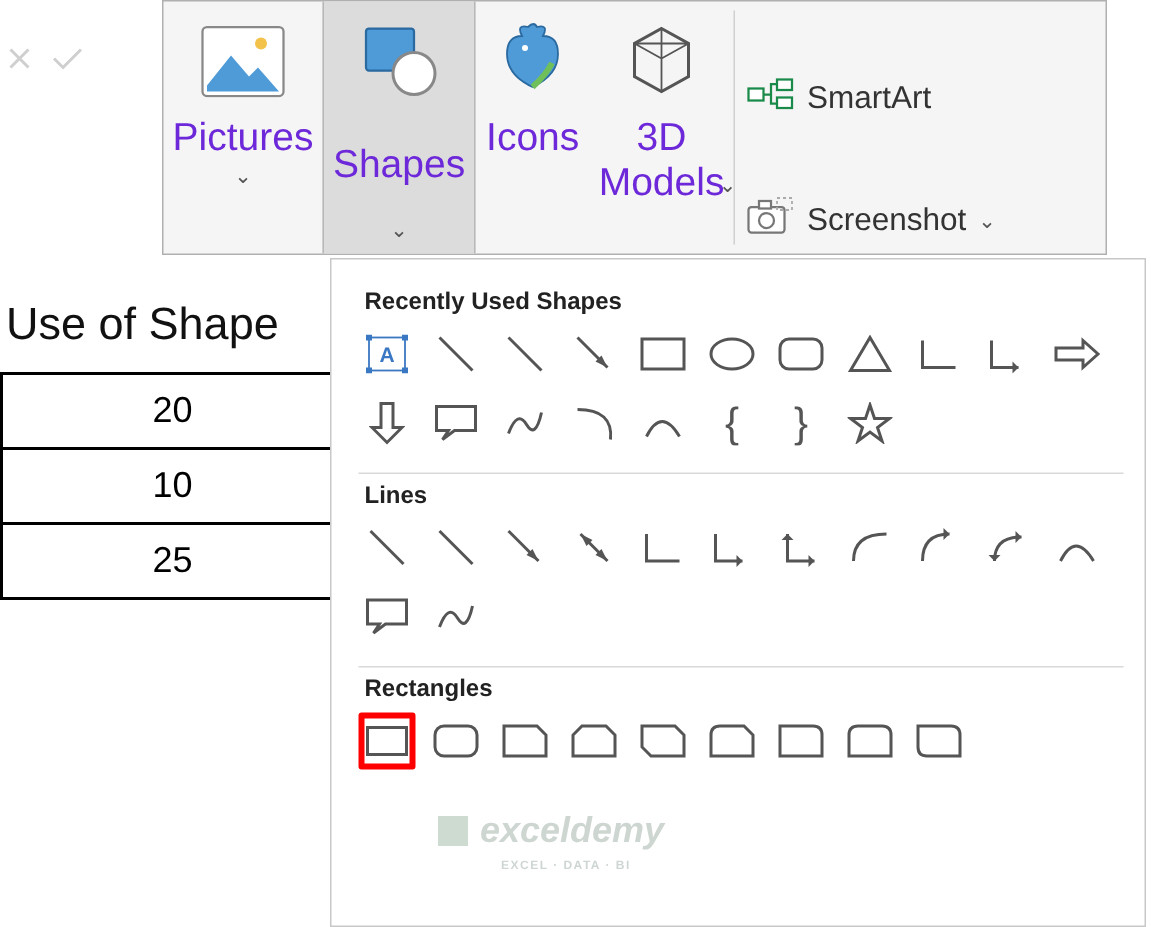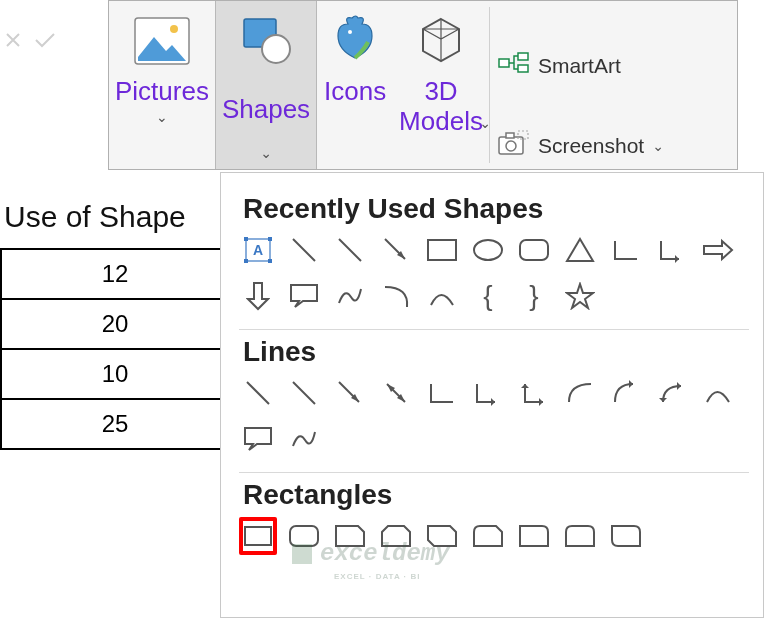--- a/index.html
+++ b/index.html
@@ -129,21 +129,21 @@
     position: absolute;
     left: 220px;
     top: 172px;
     width: 544px;
     height: 446px;
     background: #fff;
     border: 1px solid #c8c8c8;
     padding: 14px 6px 6px 18px;
   }
   .shapes-section-title {
-    font-size: 28px;
+    font-size: 16px;
     font-weight: 700;
     color: #222;
     margin: 6px 0 6px 4px;
   }
   .shapes-row {
     display: flex;
     flex-wrap: wrap;
     gap: 8px;
     margin: 4px 0 14px 0;
   }
@@ -171,21 +171,20 @@
     left: 290px;
     top: 540px;
     font-size: 24px;
     font-weight: 700;
     font-style: italic;
     color: rgba(60,90,70,0.25);
     pointer-events: none;
     display: flex;
     align-items: center;
     gap: 6px;
-    font-family: Liberation Mono, monospace;
   }
   .watermark-sub {
     position: absolute;
     left: 334px;
     top: 572px;
     font-size: 8px;
     color: rgba(60,90,70,0.25);
     letter-spacing: 1px;
     pointer-events: none;
     font-weight: bold;
@@ -282,23 +281,20 @@
       <span style="font-size:14px;color:#555">⌄</span>
     </div>
   </div>
 </div>
 
 <div class="sheet">
   <div class="title-cell">Use of Shape</div>
   <table class="table">
     <tbody>
     <tr>
-          <td>12</td>
-        </tr>
-    <tr>
           <td>20</td>
         </tr>
     <tr>
           <td>10</td>
         </tr>
     <tr>
           <td>25</td>
         </tr>
   </tbody>
     </table>

